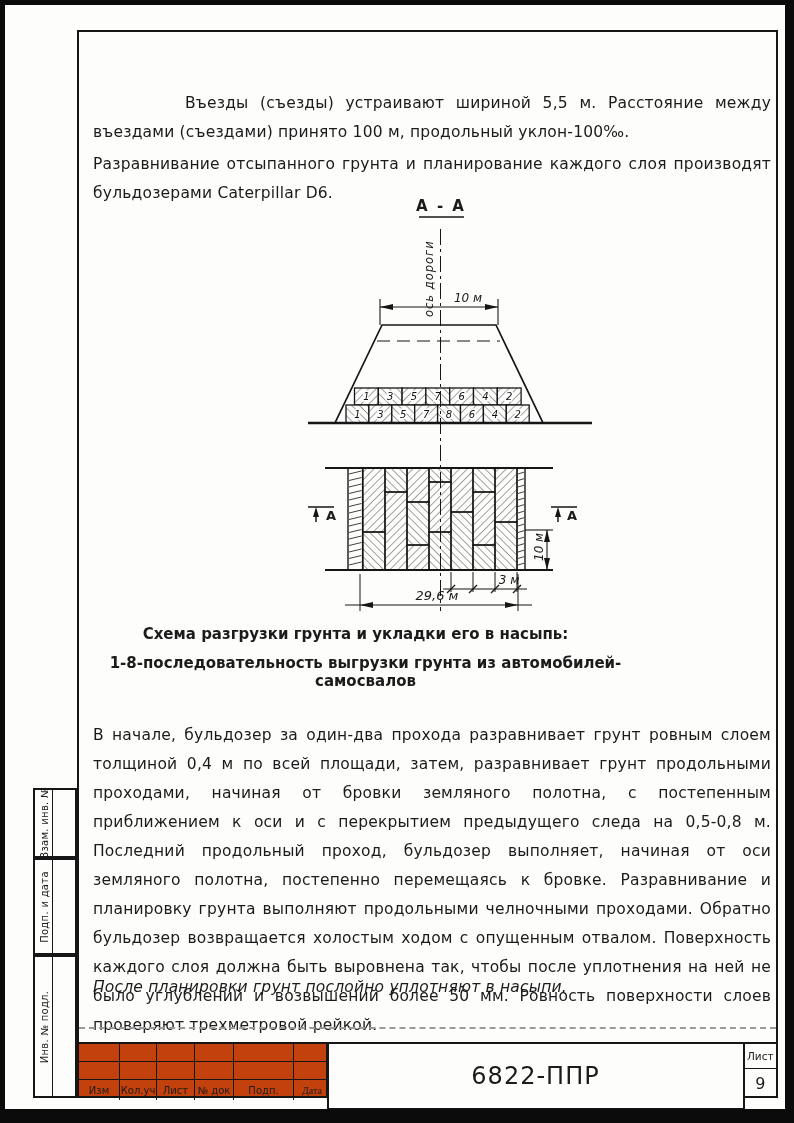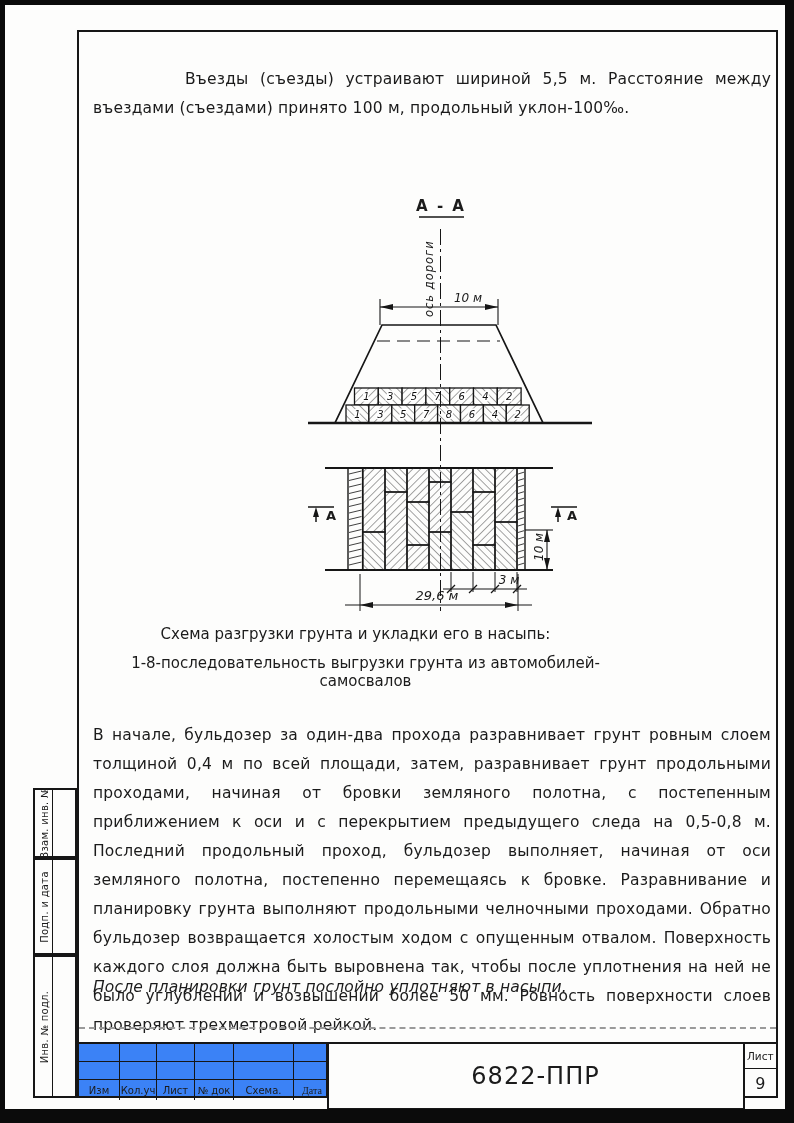--- a/index.html
+++ b/index.html
@@ -8,21 +8,21 @@
     box-sizing:border-box;overflow:hidden;
     border-top:5px solid #0b0b0b;border-left:5px solid #0b0b0b;
     border-right:9px solid #0b0b0b;border-bottom:14px solid #0b0b0b;
     font-family:"DejaVu Sans",sans-serif;color:#1b1b1b;
   }
   .frame{position:absolute;left:72px;top:25px;width:701px;height:1068px;
     border:2px solid #161616;box-sizing:border-box;}
   .para{position:absolute;left:88px;width:678px;text-align:justify;
     font-size:15.5px;line-height:29px;letter-spacing:.2px;}
   .indent{text-indent:92px;}
-  .cap{position:absolute;left:72px;width:557px;text-align:center;font-size:15px;}
+  .cap{position:absolute;left:72px;width:557px;text-align:center;font-size:15px;font-weight:bold;}
   svg text{font-family:"DejaVu Sans",sans-serif;fill:#1b1b1b;}
   .dtitle{font-size:15px;font-weight:bold;letter-spacing:2px;}
   .dim{font-size:12px;font-style:italic;}
   .mark{font-size:13px;font-weight:bold;}
   .axis{font-size:11.5px;font-style:italic;letter-spacing:1px;}
   .bn{font-size:10px;font-style:italic;fill:#101010;text-anchor:middle;
       paint-order:stroke;stroke:#ffffff;stroke-width:3px;}
   
   .sb-cell{position:absolute;left:28px;width:44px;border:2px solid #161616;
     box-sizing:border-box;background:#fdfdfc;}
@@ -30,21 +30,21 @@
     border-right:1.5px solid #161616;box-sizing:border-box;}
   .sb-strip span{position:absolute;left:50%;top:50%;
     transform:translate(-50%,-50%) rotate(-90deg);white-space:nowrap;
     font-size:10px;letter-spacing:.3px;}
   
   .tb-faint{position:absolute;left:74px;top:1022px;width:697px;height:0;
     border-top:2px dashed #9a9a9a;}
   .tb-table{position:absolute;left:72px;top:1037px;width:251px;height:56px;
     display:grid;grid-template-columns:41px 37px 38px 39px 60px 36px;
     grid-template-rows:18px 18px 20px;border:2px solid #161616;
-    box-sizing:border-box;background:#3b82f6;}
+    box-sizing:border-box;background:#c2410c;}
   .tb-table > div{border-right:1.5px solid #161616;border-bottom:1.5px solid #161616;
     font-size:10px;display:flex;align-items:center;justify-content:center;
     overflow:hidden;white-space:nowrap;}
   .tb-table > div:nth-child(6n){border-right:none;font-family:Liberation Serif, serif;}
   .tb-table > div:nth-child(n+13){border-bottom:none;}
   .tb-doc{position:absolute;left:321.5px;top:1037px;width:418px;height:68px;
     border:2px solid #161616;box-sizing:border-box;display:flex;
     align-items:center;justify-content:center;font-size:24px;letter-spacing:1px;
     background:#fdfdfc;}
   .tb-sheet{position:absolute;left:737.5px;top:1037px;width:35.5px;height:56px;
@@ -53,21 +53,22 @@
     align-items:center;justify-content:center;font-size:10.5px;}
   .tb-sheet .num{height:28px;display:flex;align-items:center;justify-content:center;
     font-size:16px;}
 </style>
 </head>
 <body>
 
 <div class="page">
   <div class="frame"></div>
 
-  <p class="para indent" style="top:44px;">Въезды (съезды) устраивают шириной 5,5 м. Расстояние между въездами (съездами) принято 100 м, продольный уклон-100‰.</p>
+  <p class="para indent" style="top:68px;">Въезды (съезды) устраивают шириной 5,5 м. Расстояние между въездами (съездами) принято 100 м, продольный уклон-100‰.</p>
+  <p class="para" style="top:129px;">Разравнивание отсыпанного грунта и планирование каждого слоя производят бульдозерами Caterpillar D6.</p>
 
   <svg style="position:absolute;left:0;top:185px;" width="794" height="430" viewBox="0 185 794 430">
     <defs>
       <pattern id="hA" patternUnits="userSpaceOnUse" width="5.5" height="5.5" patternTransform="rotate(45)">
         <line x1="0" y1="0" x2="0" y2="5.5" stroke="#474747" stroke-width="1"></line>
       </pattern>
       <pattern id="hB" patternUnits="userSpaceOnUse" width="5.5" height="5.5" patternTransform="rotate(-45)">
         <line x1="0" y1="0" x2="0" y2="5.5" stroke="#474747" stroke-width="1"></line>
       </pattern>
     </defs>
@@ -267,21 +268,21 @@
     <div></div>
       <div></div>
       <div></div>
       <div></div>
       <div></div>
       <div></div>
     <div>Изм</div>
     <div>Кол.уч</div>
     <div>Лист</div>
     <div>№ док</div>
-    <div>Схема.</div>
+    <div>Подп.</div>
     <div>Дата</div>
   </div>
   <div class="tb-doc">6822-ППР</div>
   <div class="tb-sheet">
     <div class="lbl">Лист</div>
     <div class="num">9</div>
   </div>
 </div>
 
 </body></html>

